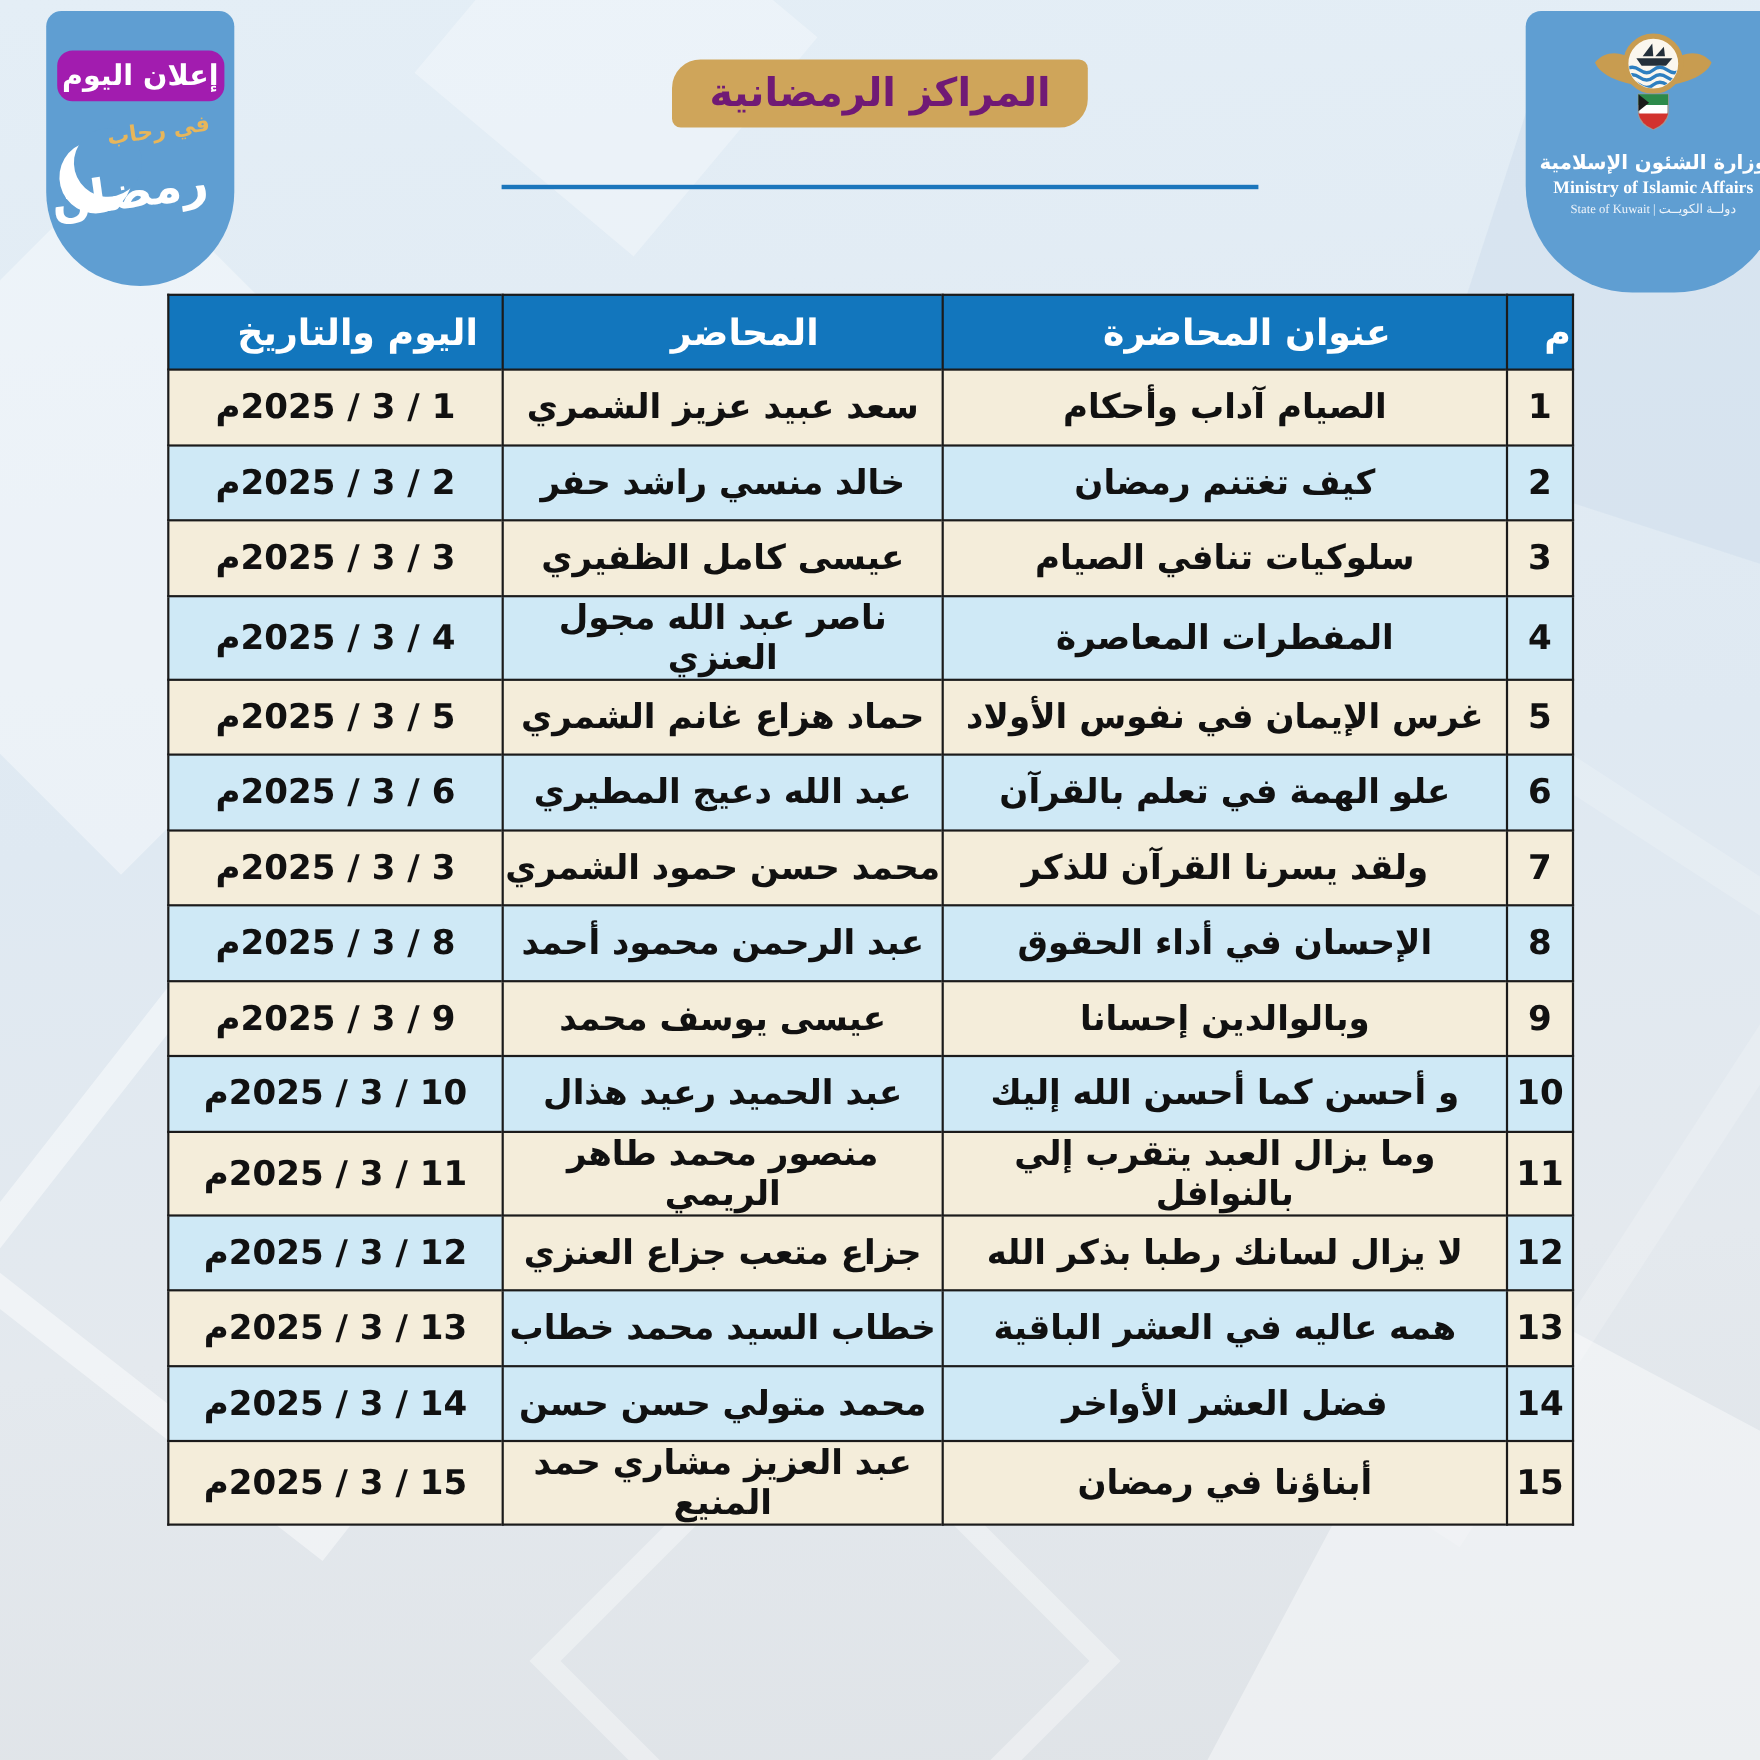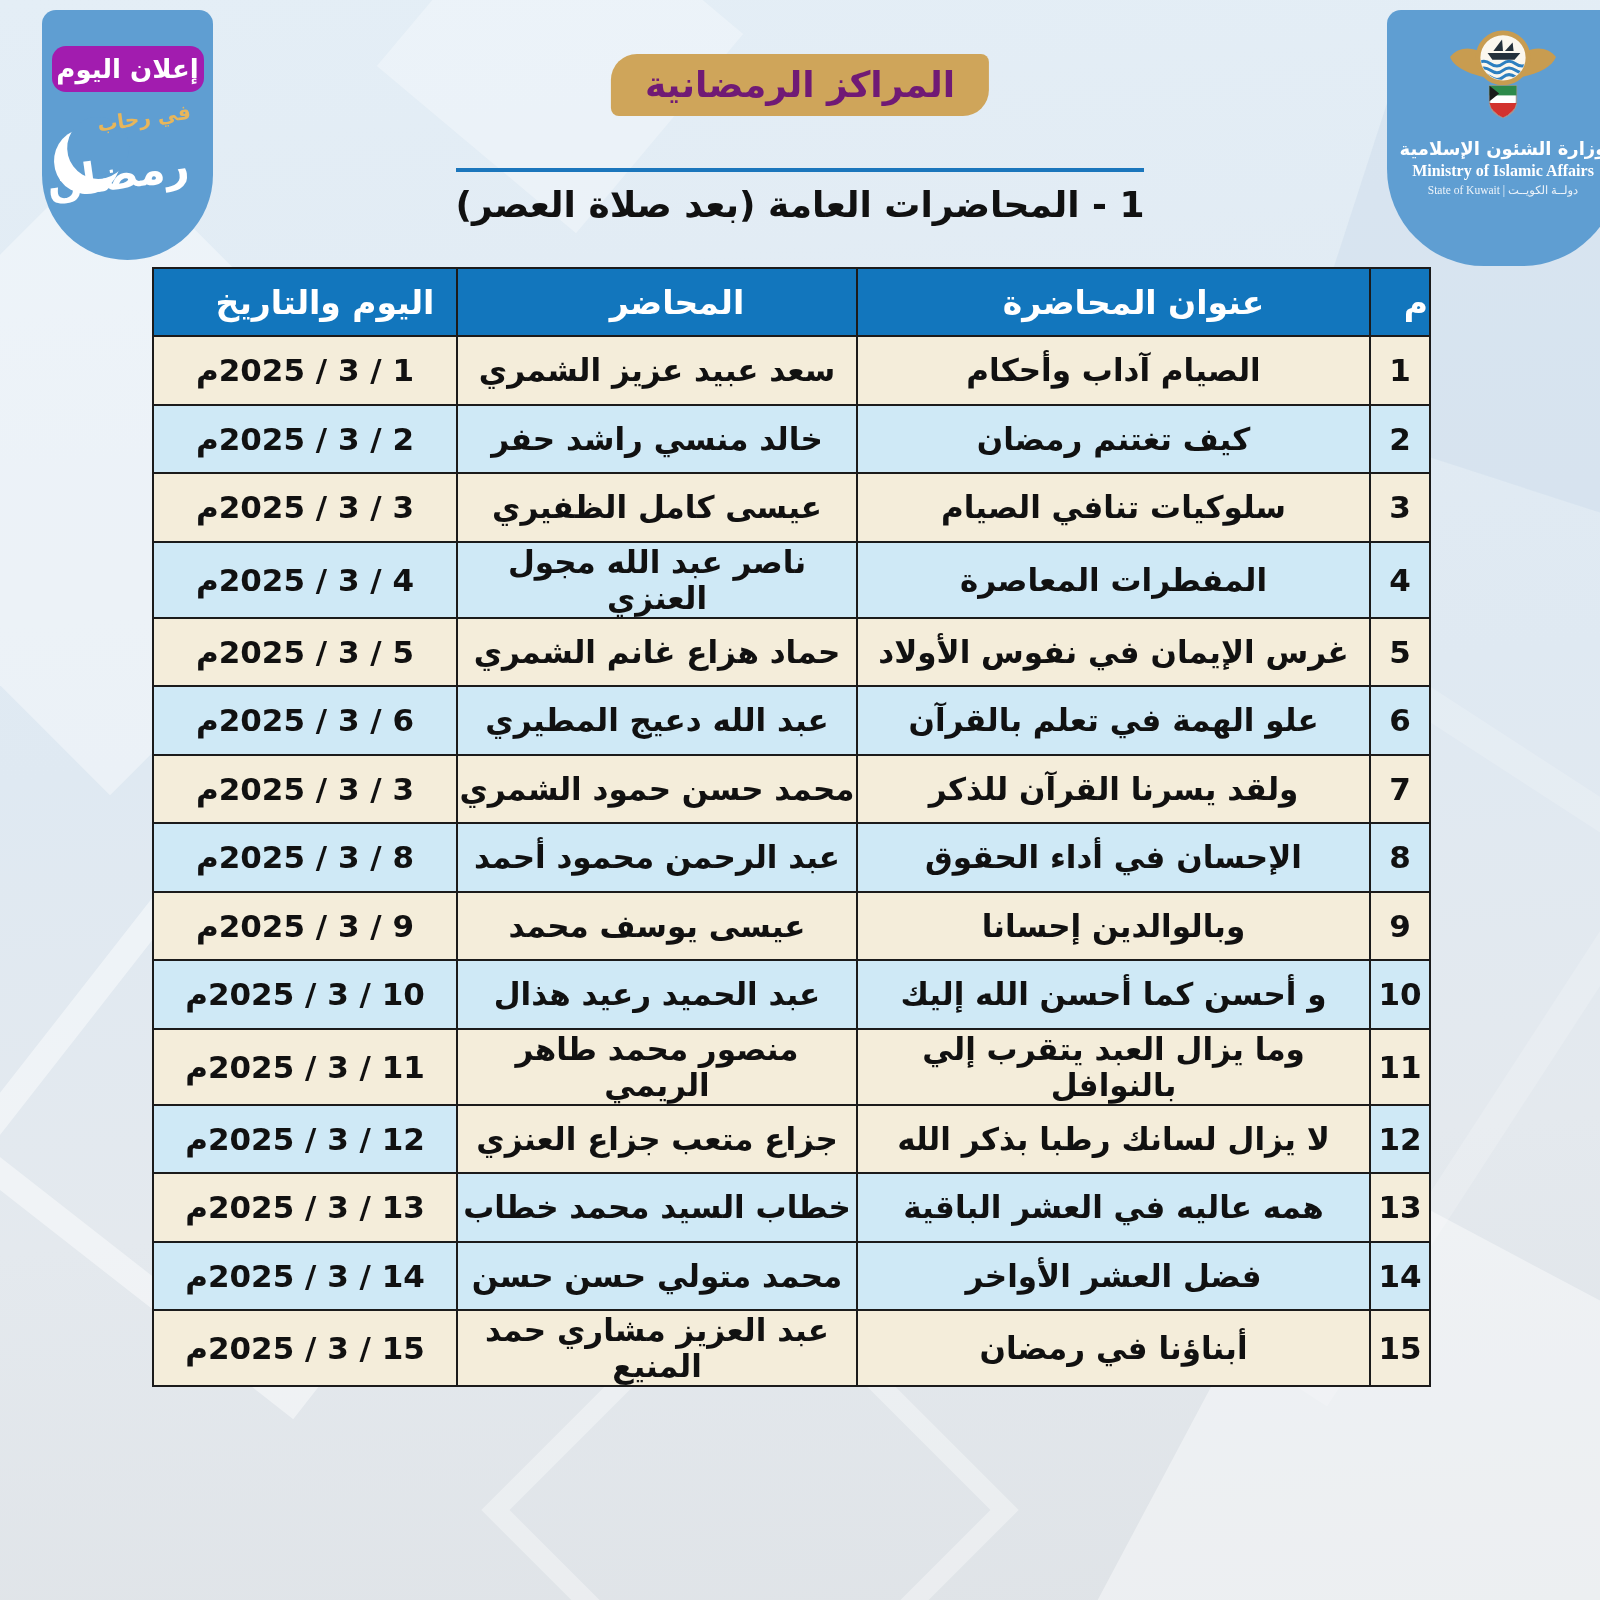--- a/index.html
+++ b/index.html
@@ -89,21 +89,20 @@
     </div>
     <span class="callig-top">في رحاب</span>
     <span class="callig-main">رمضان</span>
   </div>
 
   <div class="banner">
     <span>المراكز الرمضانية</span>
   </div>
 
   <div class="subtitle-line"></div>
-  <div class="section-title">1 - المحاضرات العامة (بعد صلاة العصر)</div>
 
   <div class="badge-right">
     <svg width="116" height="104" viewBox="0 0 120 108">
       <path d="M58 48 C44 20 18 14 5 30 C10 43 32 51 56 53 Z" fill="#c89c50"></path>
       <path d="M62 48 C76 20 102 14 115 30 C110 43 88 51 64 53 Z" fill="#c89c50"></path>
       <circle cx="60" cy="31" r="26" fill="#fbf7ee" stroke="#c89c50" stroke-width="5"></circle>
       <clipPath id="emb">
           <circle cx="60" cy="31" r="23"></circle>
         </clipPath>
       <g clip-path="url(#emb)">

